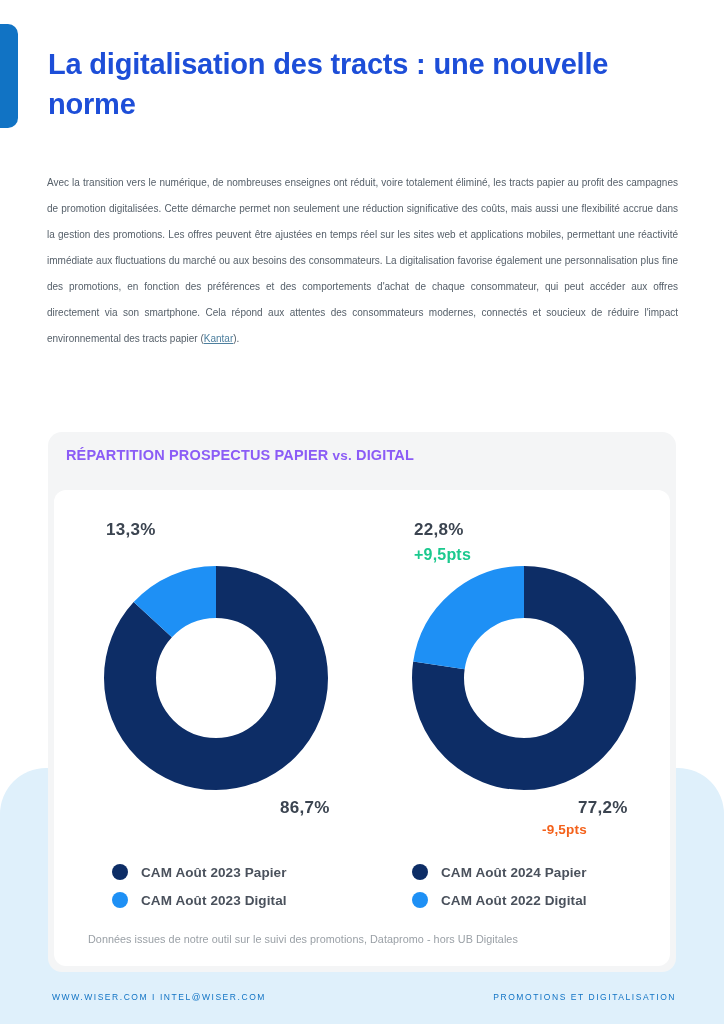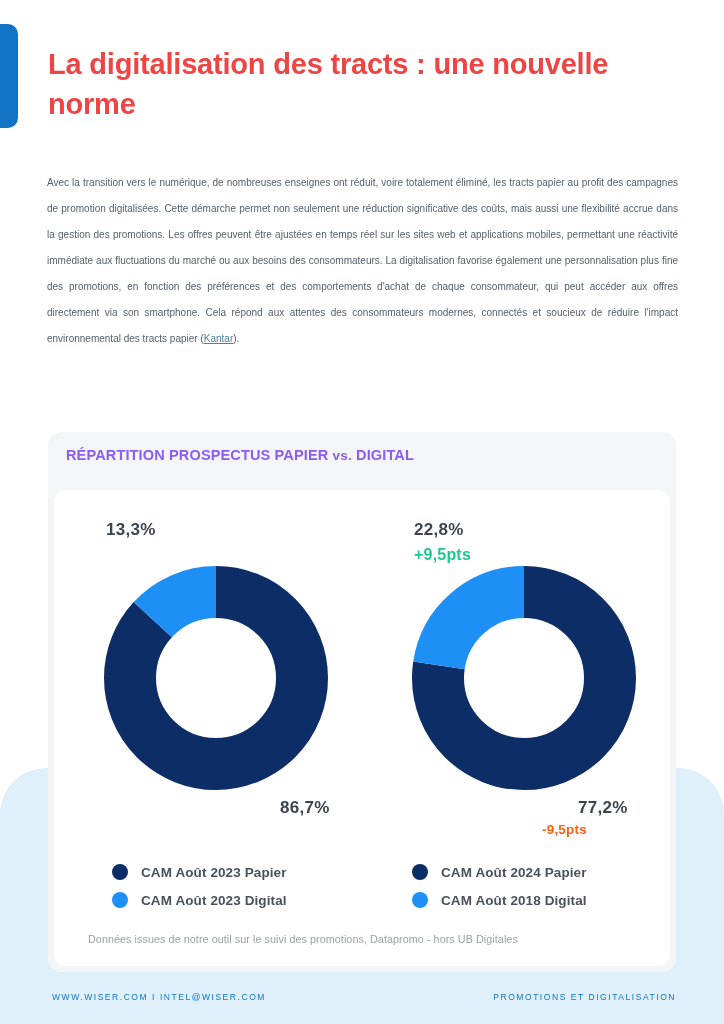--- a/index.html
+++ b/index.html
@@ -47,21 +47,21 @@
 
   
   .page-title {
     position: absolute;
     left: 48px;
     top: 44px;
     width: 600px;
     font-size: 29px;
     line-height: 40px;
     font-weight: 700;
-    color: #ef4444;
+    color: #1d4ed8;
     letter-spacing: -0.2px;
   }
 
   
   .body-copy {
     position: absolute;
     left: 47px;
     top: 170px;
     width: 631px;
     font-size: 10px;
@@ -290,21 +290,21 @@
         <div class="bottom-value">77,2%</div>
         <div class="bottom-delta">-9,5pts</div>
 
         <div class="legend right" style="left:50px">
           <div class="legend-row">
             <span class="legend-dot" style="background:#0d2d66"></span>
             <span class="legend-label">CAM Août 2024 Papier</span>
           </div>
           <div class="legend-row">
             <span class="legend-dot" style="background:#1e90f5"></span>
-            <span class="legend-label">CAM Août 2018 Digital</span>
+            <span class="legend-label">CAM Août 2022 Digital</span>
           </div>
         </div>
       </div>
 
       <div class="chart-footnote">Données issues de notre outil sur le suivi des promotions, Datapromo - hors UB Digitales</div>
     </div>
   </section>
 
   <footer class="page-footer">
     <div class="footer-left">WWW.WISER.COM I INTEL@WISER.COM</div>

